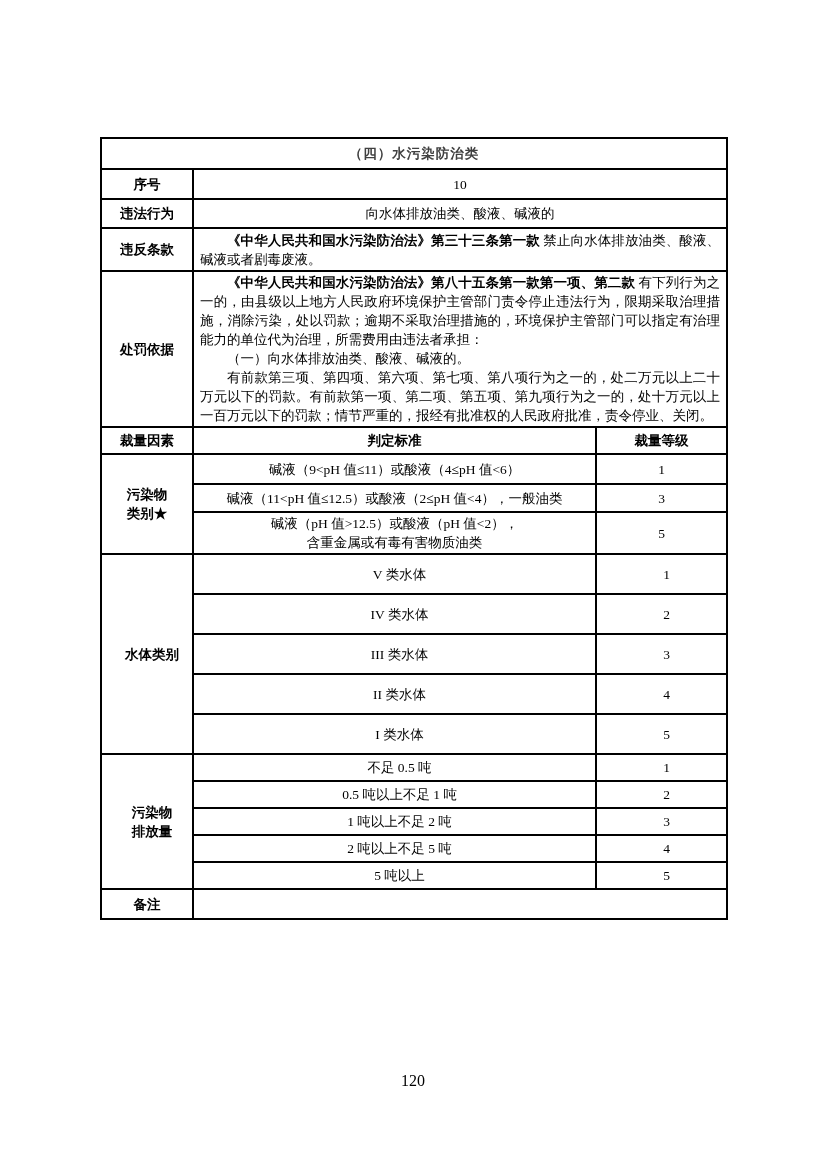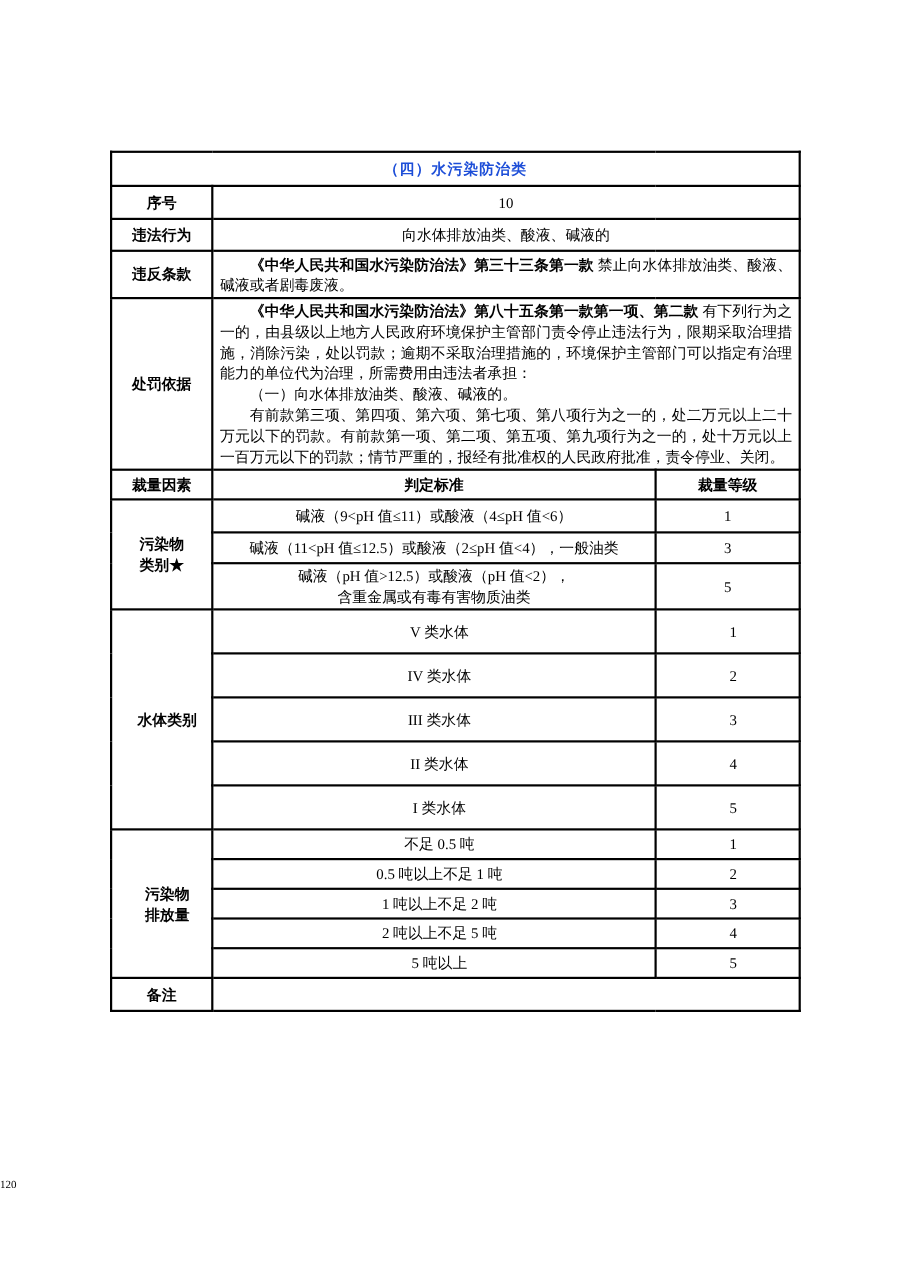--- a/index.html
+++ b/index.html
@@ -59,38 +59,39 @@
   tr.r-pc2 td { height: 28px; }
   tr.r-pc3 td { height: 40px; }
   tr.r-water td { height: 40px; padding-left: 16px; }
   tr.r-disc td { height: 27px; padding-left: 16px; }
   tr.r-remark td { height: 30px; }
 
   .page-number {
     position: absolute;
     left: 0; top: 1072px;
     width: 826px;
-    font-size: 10px;
+    text-align: center;
+    font-size: 16px;
   }
 </style>
 </head>
 <body>
 
 <div class="page">
 
   <table class="doc-table">
     <colgroup>
       <col style="width:92px">
       <col style="width:403px">
       <col style="width:131px">
     </colgroup>
 
     <tbody>
         <tr>
-      <td colspan="3" class="title-cell" style="color: #1d4ed8;">（四）水污染防治类</td>
+      <td colspan="3" class="title-cell" style="color: #404040;">（四）水污染防治类</td>
     </tr>
 
     <tr class="r-serial">
       <td class="label-cell">序号</td>
       <td colspan="2" class="center-cell">10</td>
     </tr>
 
     <tr class="r-violation">
       <td class="label-cell">违法行为</td>
       <td colspan="2" class="center-cell">向水体排放油类、酸液、碱液的</td>

